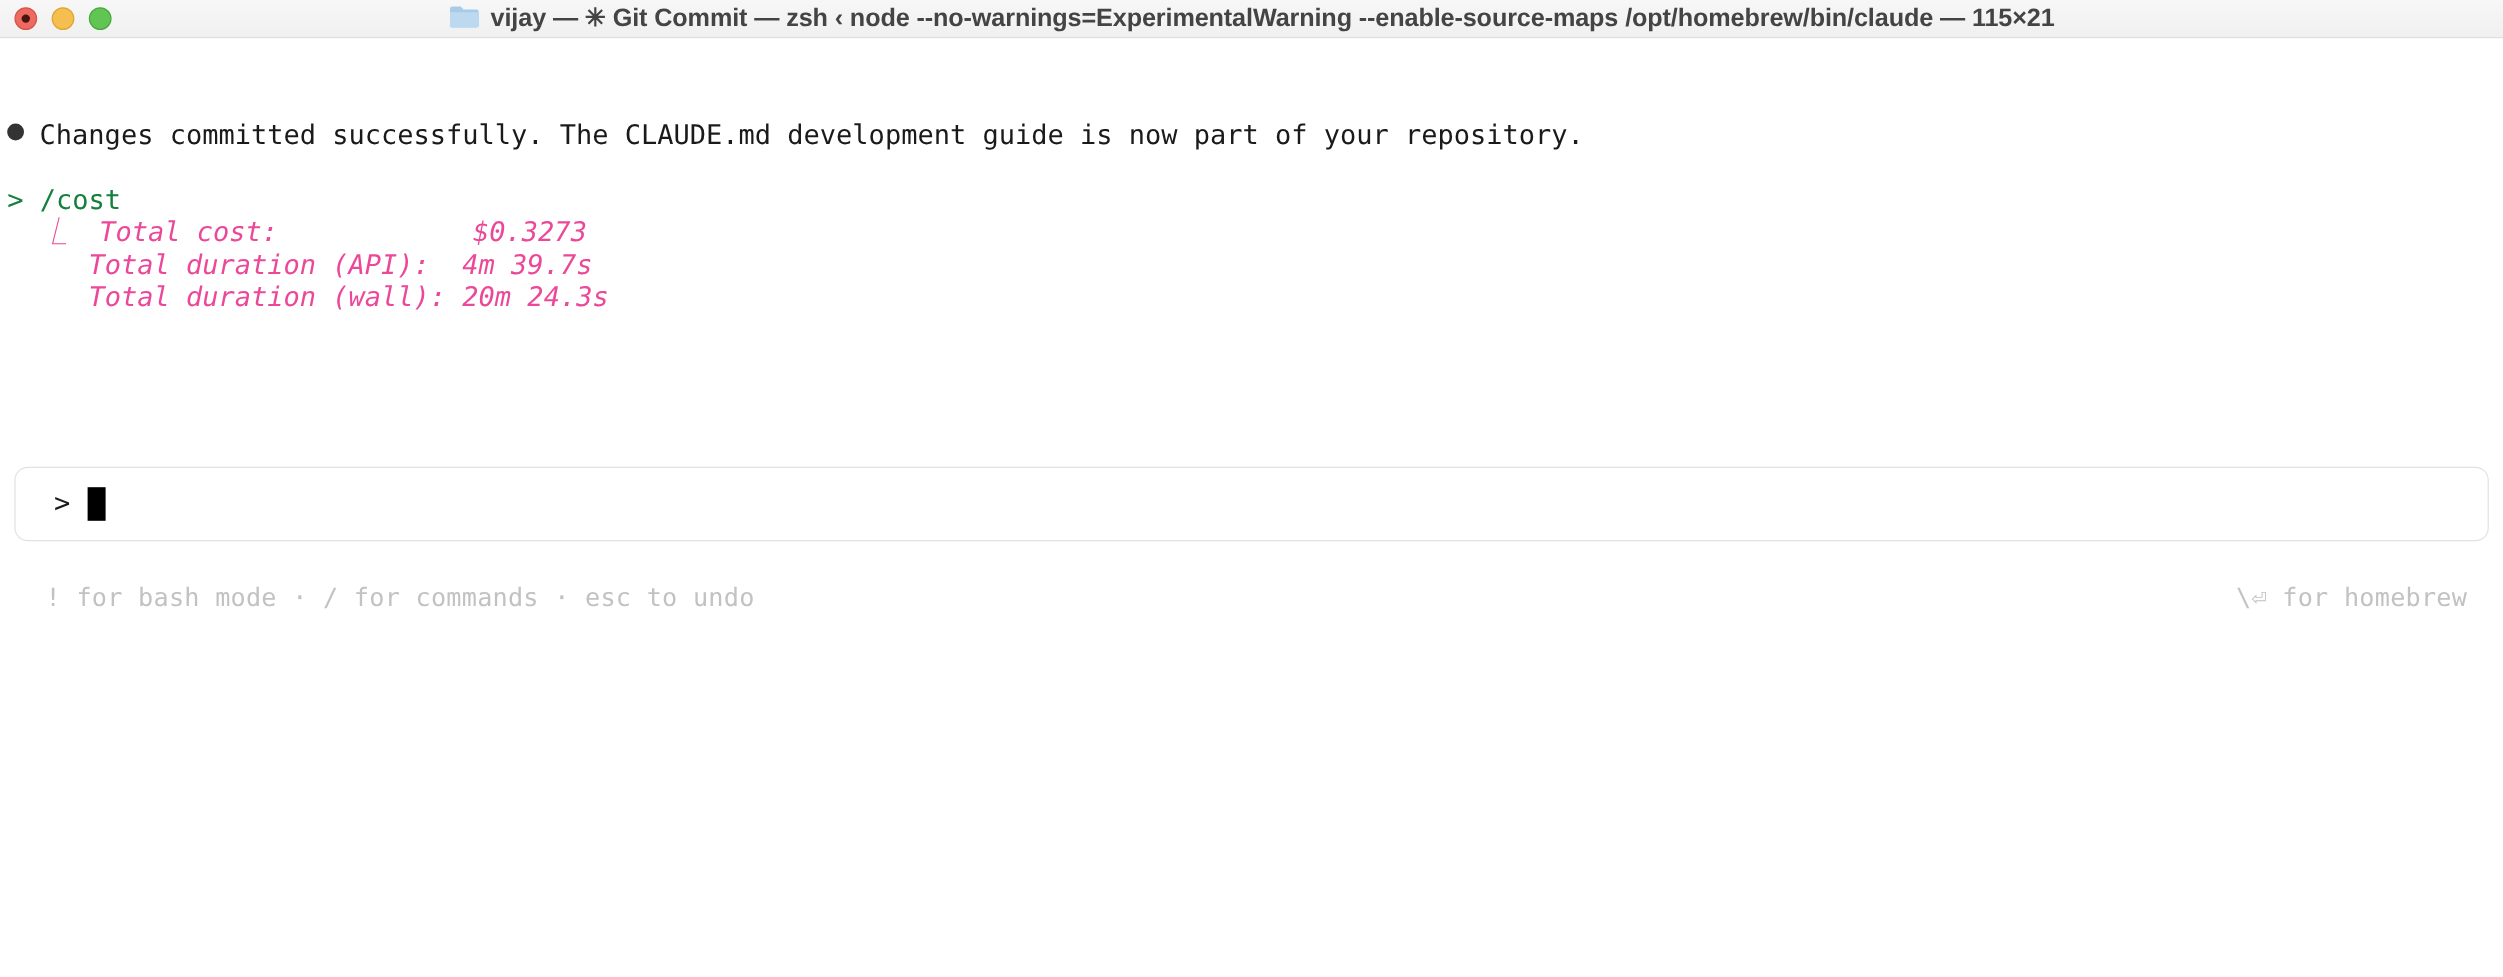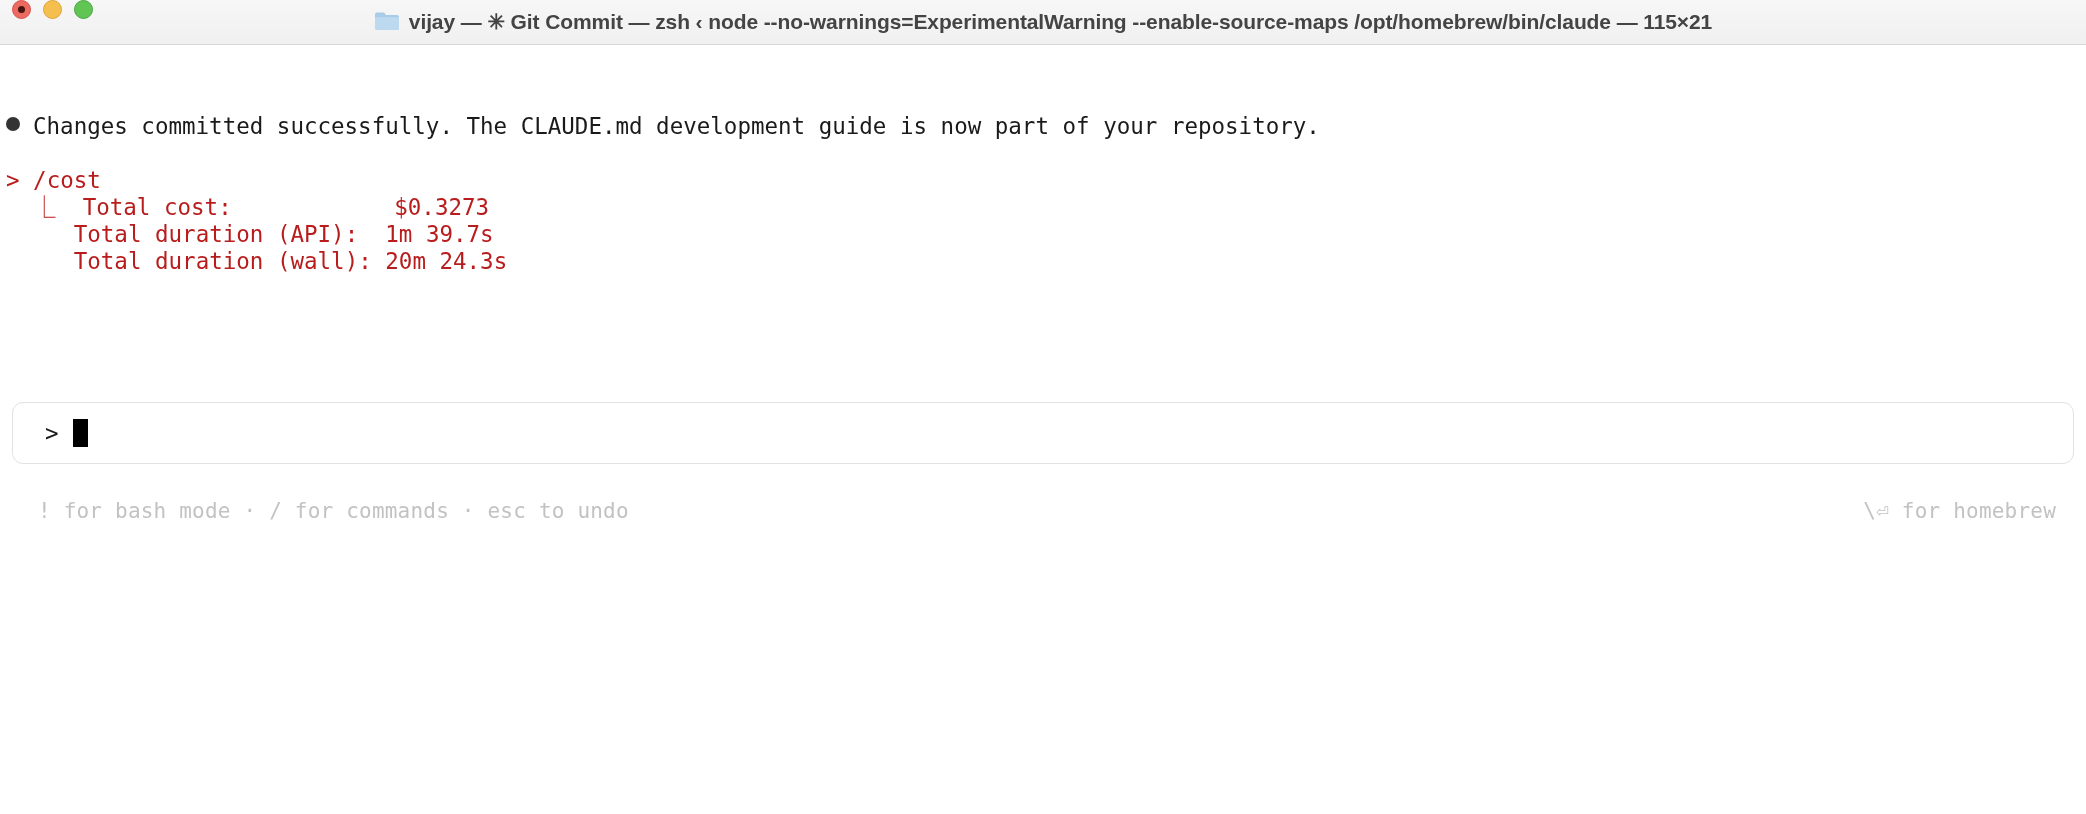--- a/index.html
+++ b/index.html
@@ -10,25 +10,25 @@
   body {
     width: 2086px;
     height: 814px;
     overflow: hidden;
     font-family: "DejaVu Sans Mono", "Liberation Mono", monospace;
   }
 
   
   .titlebar {
     position: relative;
-    height: 45px;
+    height: 32px;
     background: linear-gradient(to bottom, #f7f7f7 0%, #f0f0f0 100%);
     border-bottom: 1px solid #d8d8d8;
     display: flex;
-    align-items: flex-start;
+    align-items: center;
     box-sizing: border-box;
   }
   .traffic-lights {
     display: flex;
     align-items: center;
     gap: 12px;
     padding-left: 12px;
   }
   .light {
     width: 19px;
@@ -124,24 +124,25 @@
   .msg-text {
     color: #1a1a1a;
   }
 
   .cost-block {
     position: absolute;
     left: 6px;
     top: 122px;
   }
   .cost-cmd {
-    color: #b91c1c;
+    color: #15803d;
   }
   .cost-detail {
-    color: #b91c1c;
+    color: #ec4899;
+    font-style: italic;
   }
 
   
   .input-box {
     position: absolute;
     left: 12px;
     top: 357px;
     width: 2062px;
     height: 62px;
     border: 1.5px solid #e2e2e2;
@@ -212,21 +213,21 @@
 <div class="terminal">
 
   <div class="msg-row">
     <span class="bullet-dot"></span>
     <span class="term-line msg-text">Changes committed successfully. The CLAUDE.md development guide is now part of your repository.</span>
   </div>
 
   <div class="cost-block">
     <div class="term-line cost-cmd"><span>&gt; </span><span>/cost</span></div>
     <div class="term-line cost-detail">  ⎿  Total cost:            $0.3273</div>
-    <div class="term-line cost-detail">     Total duration (API):  1m 39.7s</div>
+    <div class="term-line cost-detail">     Total duration (API):  4m 39.7s</div>
     <div class="term-line cost-detail">     Total duration (wall): 20m 24.3s</div>
   </div>
 
   <div class="input-box">
     <span class="prompt-caret">&gt;</span>
     <span class="block-cursor"></span>
     <span class="term-line"></span>
   </div>
 
   <div class="hints">

